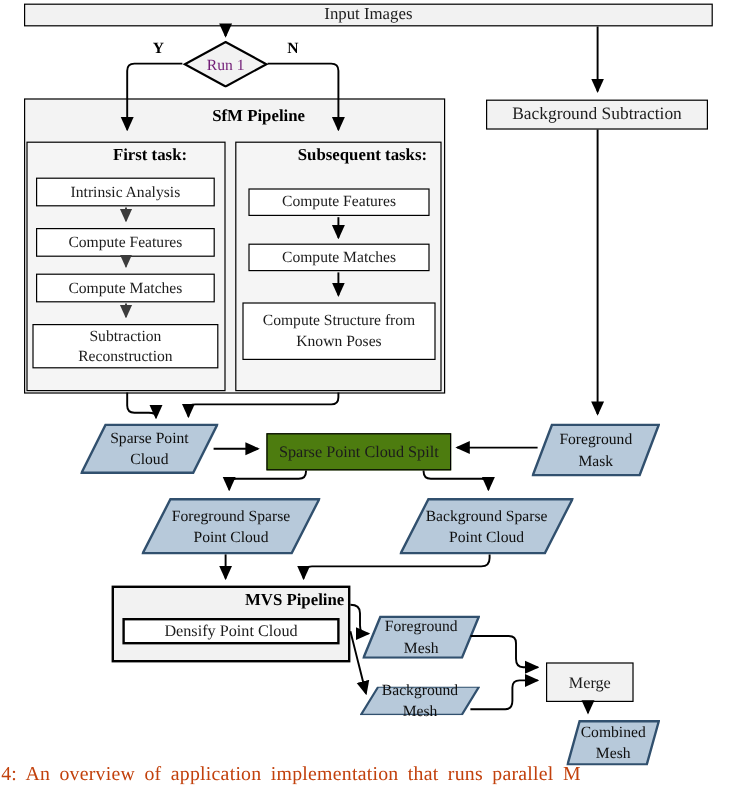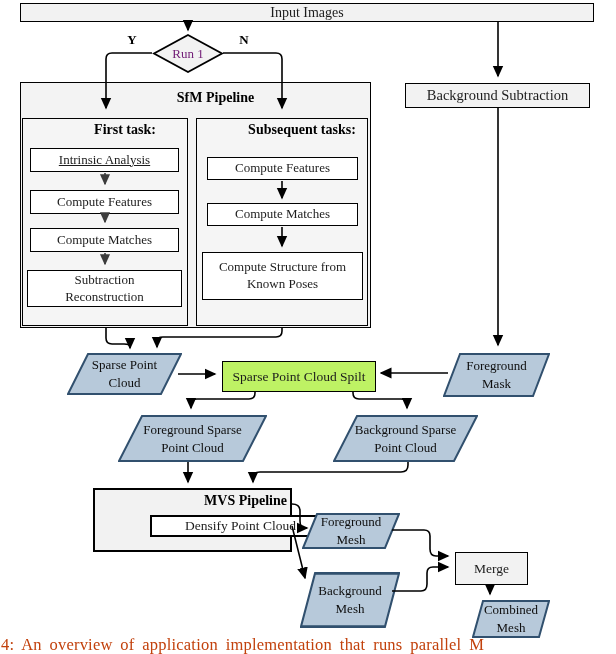--- a/index.html
+++ b/index.html
@@ -33,21 +33,21 @@
 
   <div class="abs gbox" style="left:20px;top:3px;width:574px;height:19px;">
     <span>Input Images</span>
   </div>
 
   <div class="abs cont" style="left:20px;top:82px;width:351px;height:246px;"></div>
   <div class="abs title" style="left:20px;top:88px;width:351px;height:20px;">SfM Pipeline</div>
 
   <div class="abs cont" style="left:22px;top:118px;width:166px;height:208px;background:#f5f5f5;"></div>
   <div class="abs title" style="left:22px;top:121px;width:166px;height:18px;">First task:</div>
-  <div class="abs wbox" style="left:30px;top:148px;width:149px;height:24px;text-decoration:underline;">Intrinsic Analysis</div>
+  <div class="abs wbox" style="left:30px;top:148px;width:149px;height:24px;">Intrinsic Analysis</div>
   <div class="abs wbox" style="left:30px;top:190px;width:149px;height:24px;">Compute Features</div>
   <div class="abs wbox" style="left:30px;top:228px;width:149px;height:24px;">Compute Matches</div>
   <div class="abs wbox" style="left:27px;top:270px;width:155px;height:37px;">Subtraction
 Reconstruction</div>
 
   <div class="abs cont" style="left:196px;top:118px;width:172px;height:208px;background:#f5f5f5;"></div>
   <div class="abs title" style="left:196px;top:121px;width:172px;height:18px;">Subsequent tasks:</div>
   <div class="abs wbox" style="left:207px;top:157px;width:151px;height:23px;">Compute Features</div>
   <div class="abs wbox" style="left:207px;top:203px;width:151px;height:23px;">Compute Matches</div>
   <div class="abs wbox" style="left:202px;top:252px;width:161px;height:48px;">Compute Structure from
@@ -59,27 +59,27 @@
 
   <div class="abs dshape" style="left:152px;top:34px;width:72px;height:39px;">
     <svg viewBox="0 0 72 39" preserveAspectRatio="none">
       <polygon points="36,1 70,19.5 36,38 2,19.5" fill="#f2f2f2" stroke="#000" stroke-width="1.8"></polygon>
     </svg>
     <div class="lbl">Run 1</div>
   </div>
   <div class="abs bn" style="left:122px;top:32px;width:20px;height:16px;">Y</div>
   <div class="abs bn" style="left:234px;top:32px;width:20px;height:16px;">N</div>
 
-  <div class="abs gbox" style="left:222px;top:361px;width:154px;height:31px;font-size:13.5px;background:#bef264;">
+  <div class="abs gbox" style="left:222px;top:361px;width:154px;height:31px;font-size:13.5px;background:#4d7c0f;">
     <span>Sparse Point Cloud Spilt</span>
   </div>
 
   <div class="abs cont" style="left:93px;top:488px;width:199px;height:64px;border-width:2px;background:#f2f2f2;"></div>
   <div class="abs title" style="left:93px;top:492px;width:233px;height:18px;margin-left:16px;">MVS Pipeline</div>
-  <div class="abs wbox" style="left:102px;top:515px;width:181px;height:22px;border-width:2px;font-size:13.5px;margin-left:48px;">Densify Point Cloud</div>
+  <div class="abs wbox" style="left:102px;top:515px;width:181px;height:22px;border-width:2px;font-size:13.5px;">Densify Point Cloud</div>
 
   <div class="abs gbox" style="left:455px;top:552px;width:73px;height:33px;font-size:13.5px;">
     <span>Merge</span>
   </div>
 
   <div class="abs para" style="left:67px;top:353px;width:115px;height:42px;">
     <svg viewBox="0 0 115 42" preserveAspectRatio="none">
       <polygon points="21,1 114,1 94,41 1,41" fill="#b7c9da" stroke="#31506e" stroke-width="2"></polygon>
       </svg>
     <div class="lbl">Sparse Point
@@ -111,21 +111,21 @@
   </div>
 
   <div class="abs para" style="left:302px;top:513px;width:98px;height:36px;">
     <svg viewBox="0 0 98 36" preserveAspectRatio="none">
       <polygon points="15,1 97,1 83,35 1,35" fill="#b7c9da" stroke="#31506e" stroke-width="2"></polygon>
       </svg>
     <div class="lbl">Foreground
 Mesh</div>
   </div>
 
-  <div class="abs para" style="left:300px;top:572px;width:100px;height:56px;">
+  <div class="abs para" style="left:300px;top:572px;width:100px;height:24px;">
     <svg viewBox="0 0 100 40" preserveAspectRatio="none">
       <polygon points="15,1 99,1 85,39 1,39" fill="#b7c9da" stroke="#31506e" stroke-width="2"></polygon>
       </svg>
     <div class="lbl">Background
 Mesh</div>
   </div>
 
   <div class="abs para" style="left:472px;top:600px;width:78px;height:38px;">
     <svg viewBox="0 0 78 38" preserveAspectRatio="none">
       <polygon points="11,1 77,1 67,37 1,37" fill="#b7c9da" stroke="#31506e" stroke-width="2"></polygon>

